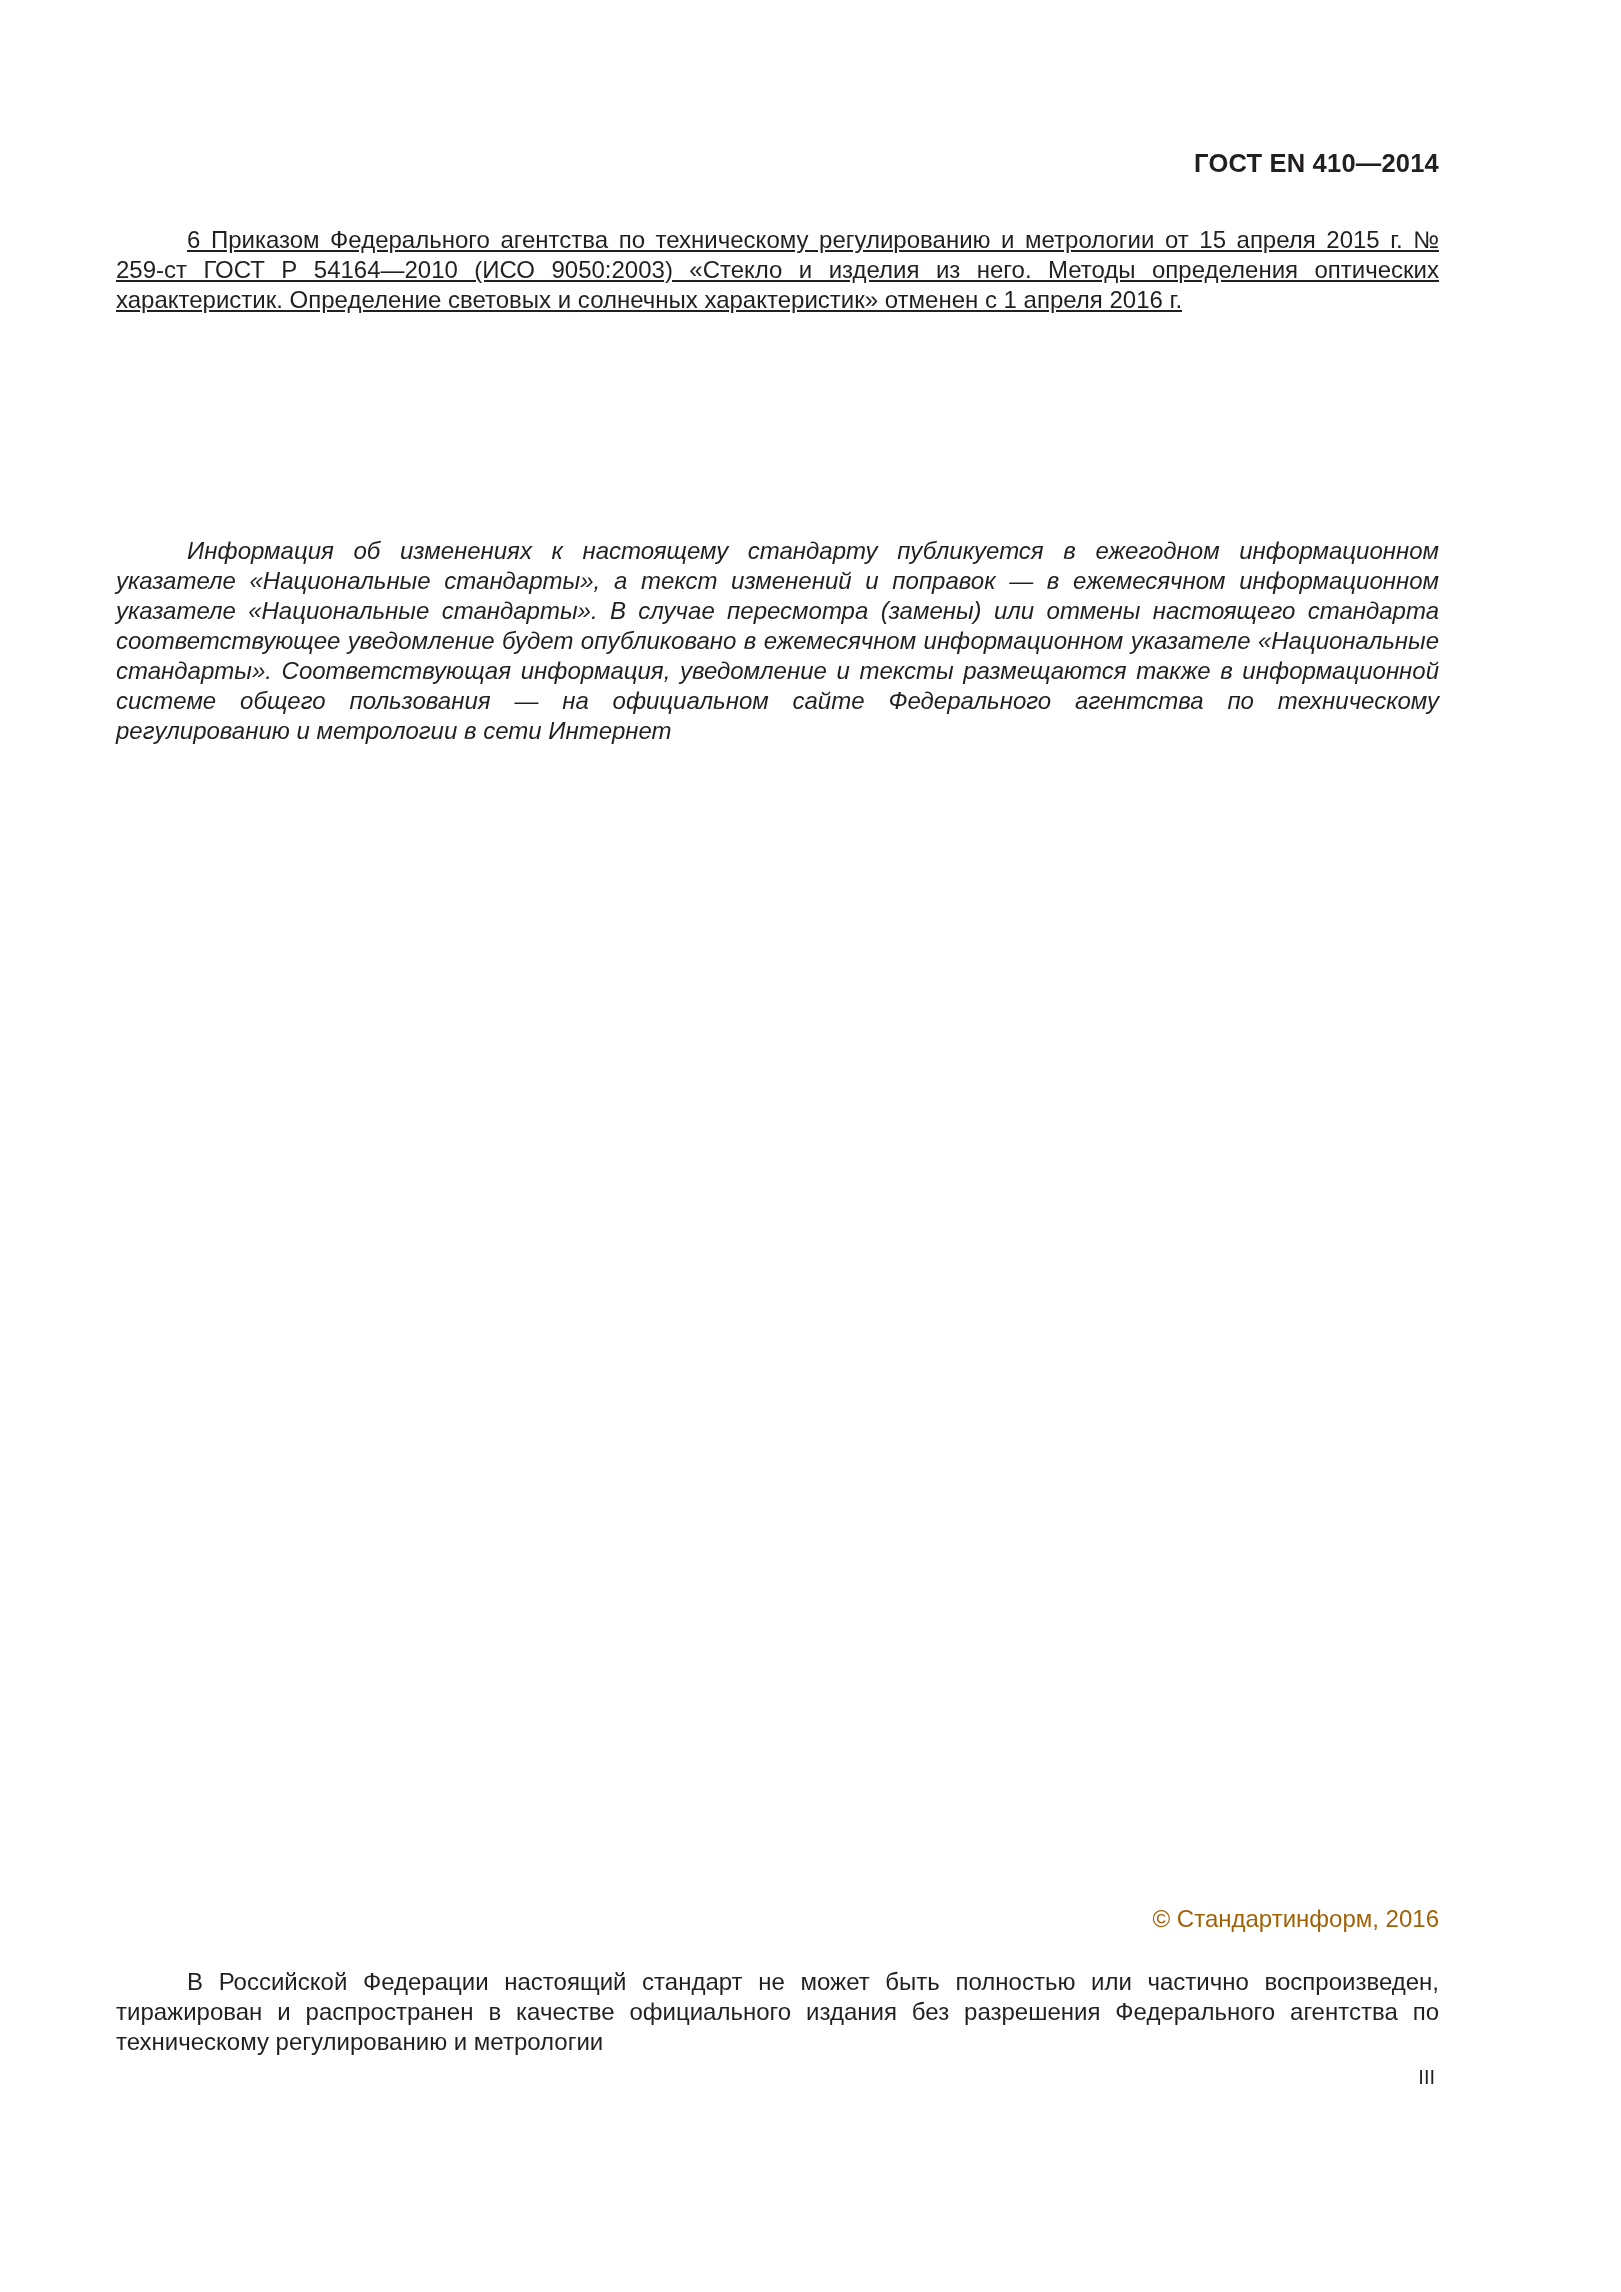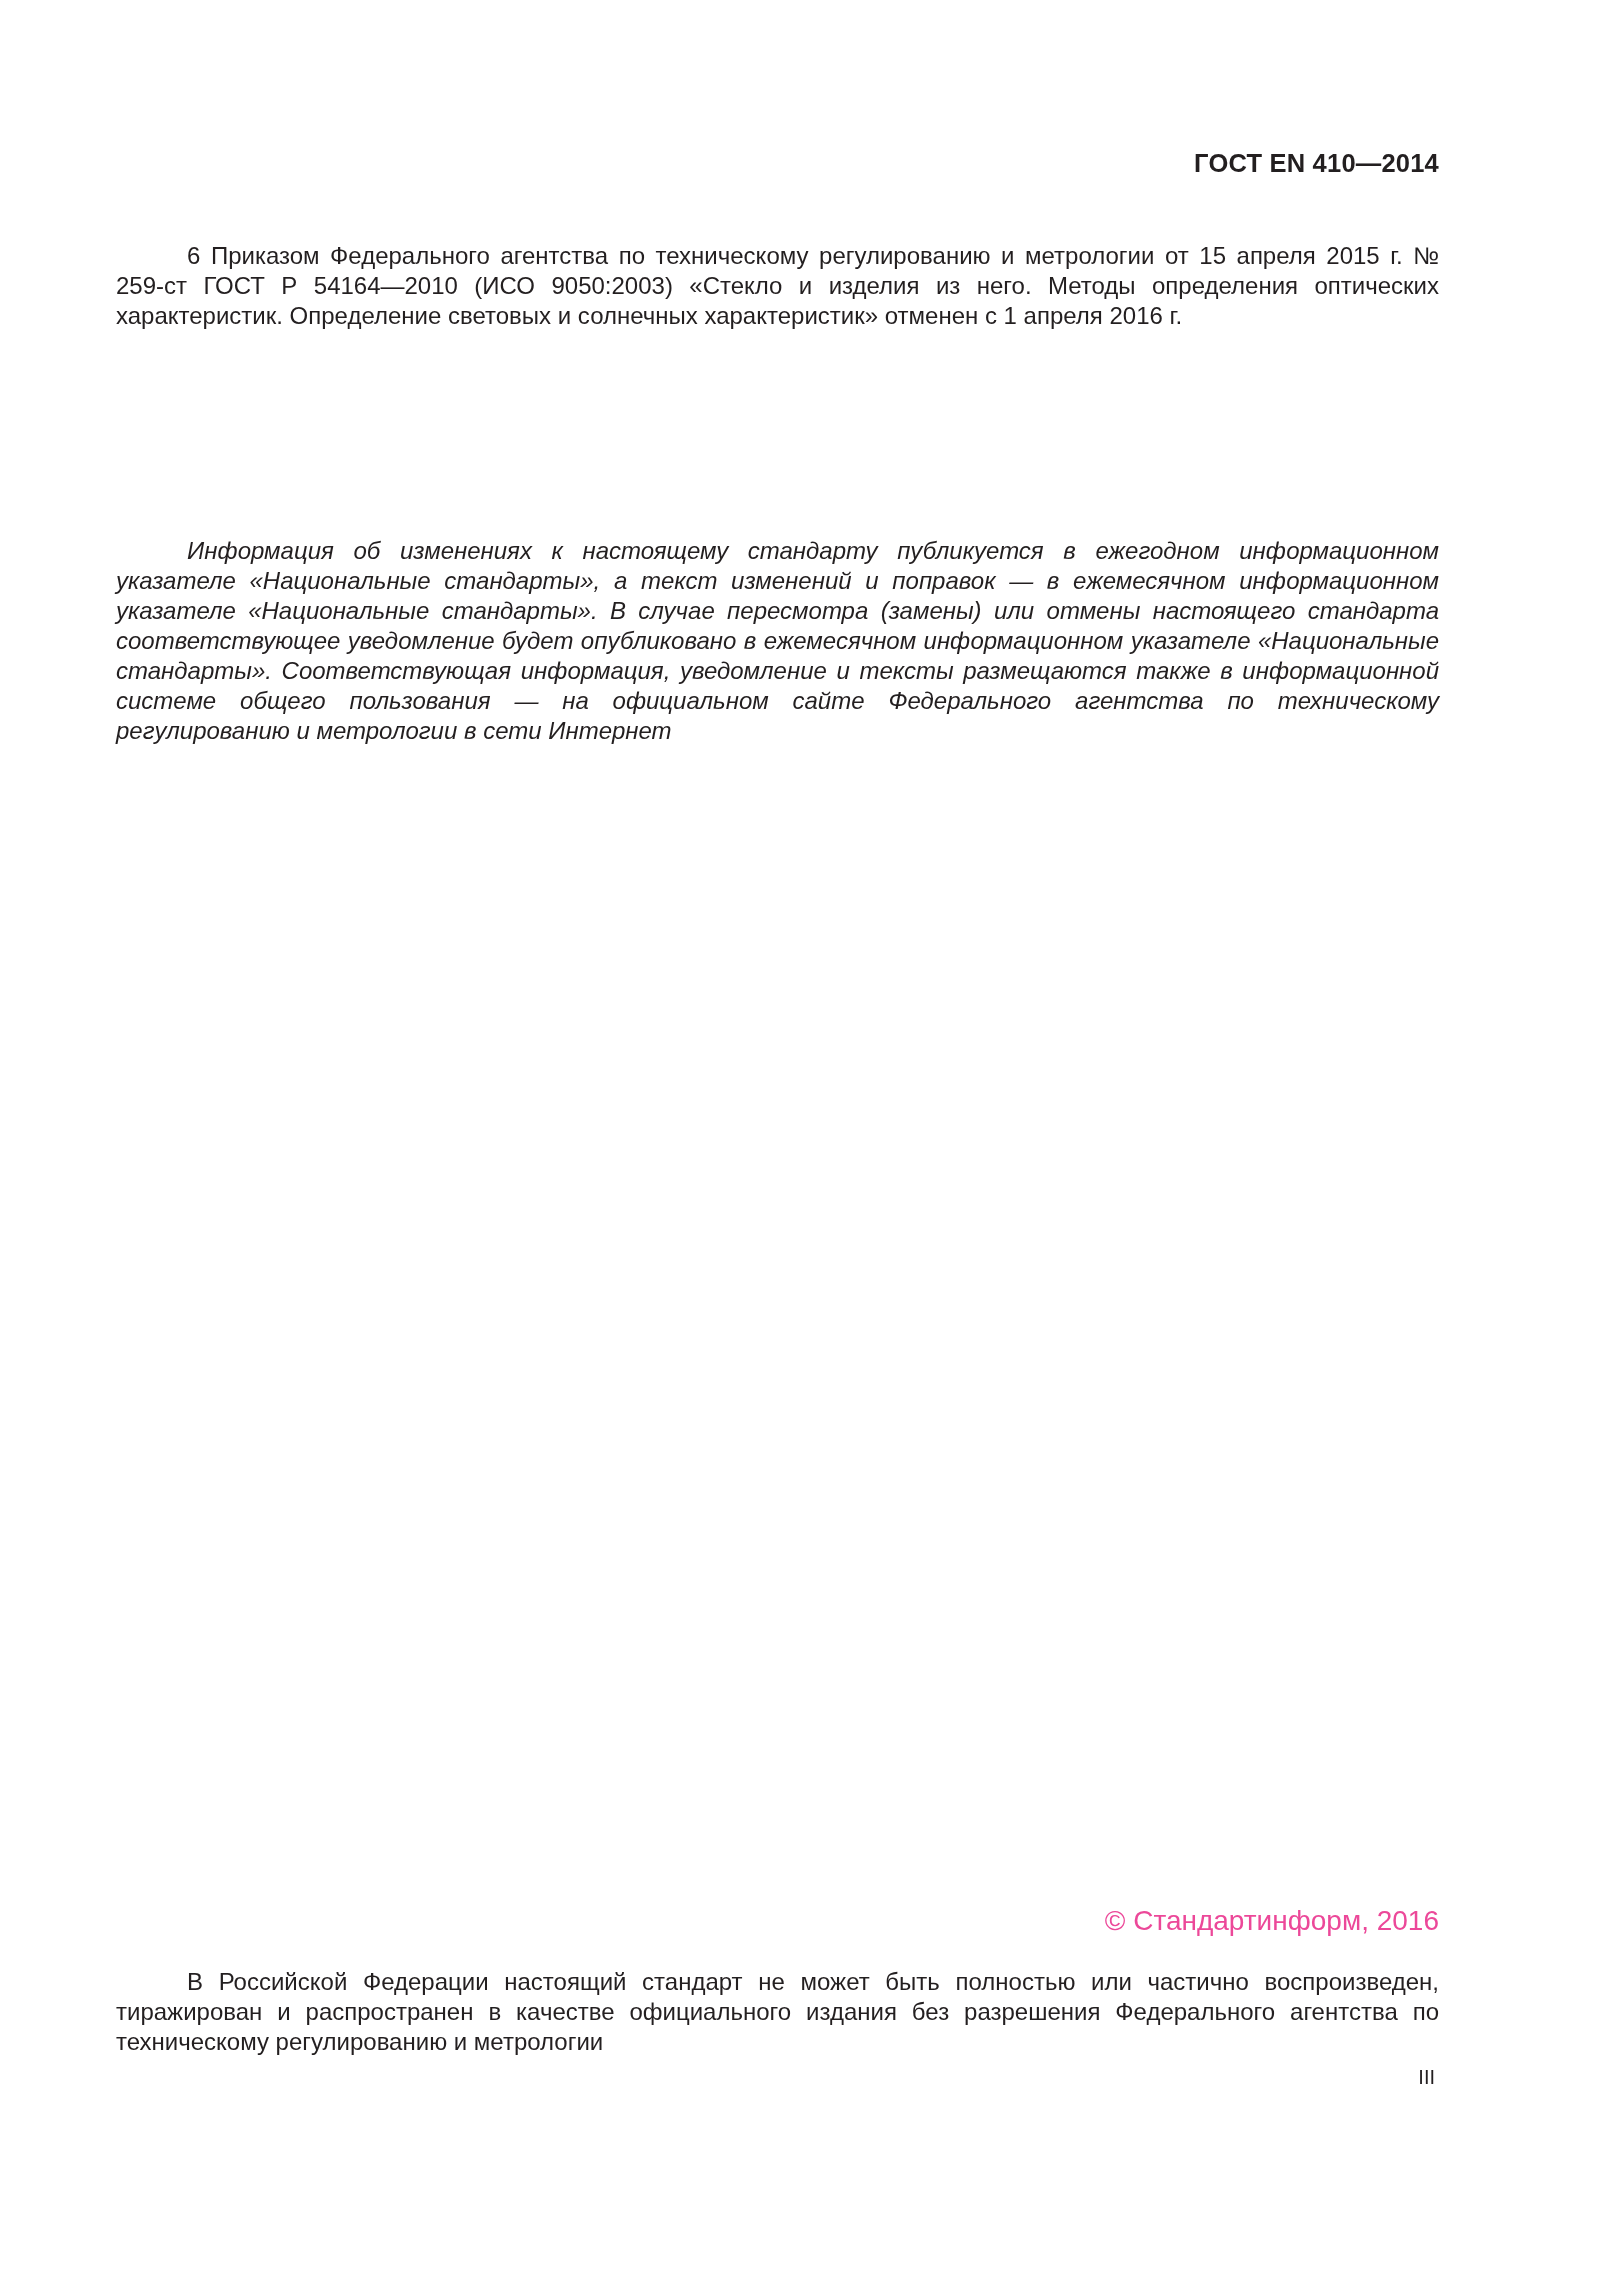--- a/index.html
+++ b/index.html
@@ -35,33 +35,33 @@
       left: 116px;
       width: 1323px;
       font-size: 24px;
       line-height: 30px;
       text-align: justify;
       text-indent: 71px;
       margin: 0;
       hyphens: manual;
       color: #231f20;
     }
-    .p6 { top: 241px; }
+    .p6 { top: 225px; text-decoration: underline; }
     .p7 { top: 391px; }
     .p-info {
       top: 536px;
       font-style: italic;
       line-height: 30px;
     }
     .copyright {
       position: absolute;
       top: 1905px;
       right: 182px;
-      font-size: 28px;
-      color: #ec4899;
+      font-size: 24px;
+      color: #a16207;
     }
     .p-rights { top: 1967px; line-height: 30px; }
     .page-number {
       position: absolute;
       top: 2066px;
       right: 186px;
       font-size: 20px;
       color: #231f20;
     }
   </style>

